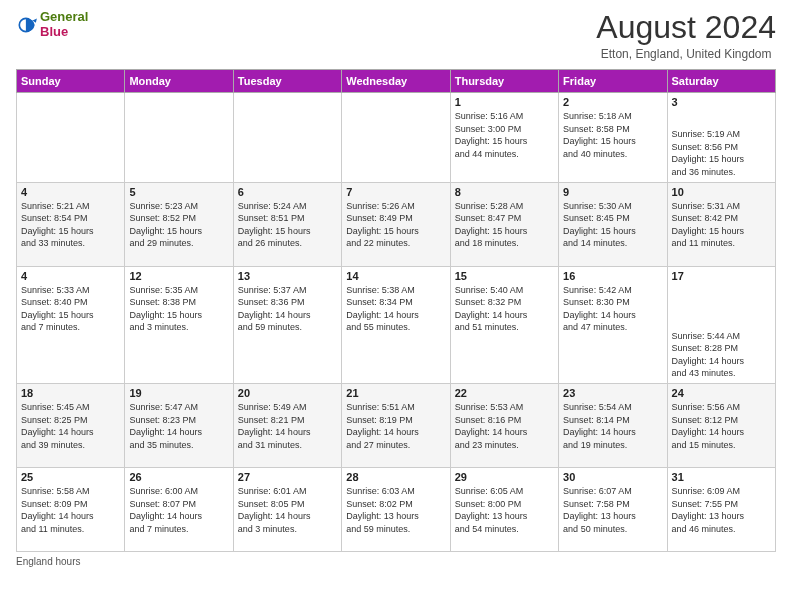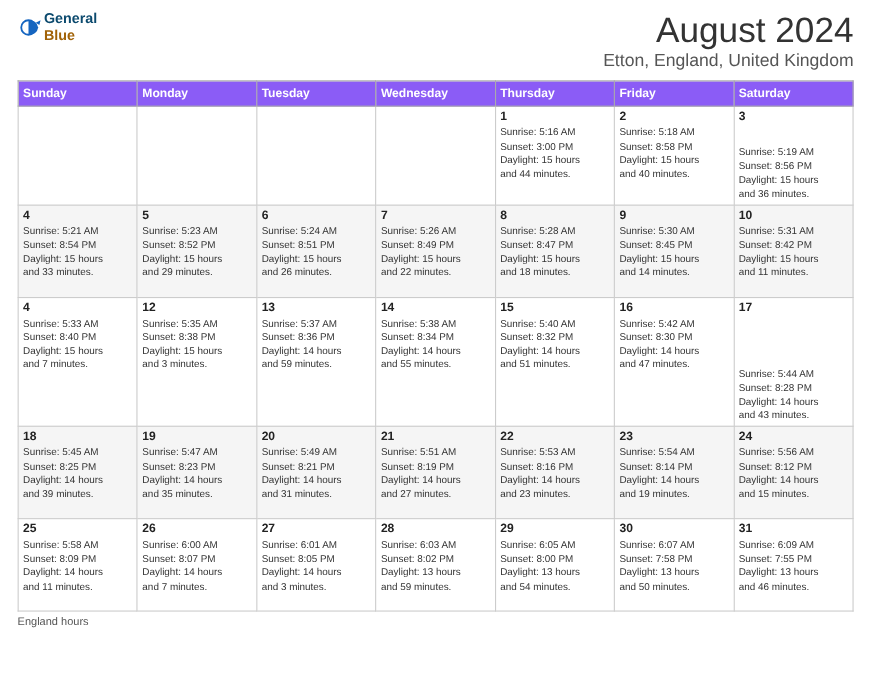--- a/index.html
+++ b/index.html
@@ -26,47 +26,48 @@
       align-items: center;
       gap: 2px;
     }
     .logo-text {
       font-size: 13px;
       font-weight: bold;
       color: #222;
       line-height: 1.15;
     }
     .logo-text span {
-      color: #0c4a6e;
+      color: #4d7c0f;
     }
     .logo-icon {
       width: 22px;
       height: 22px;
     }
     .title-block {
       text-align: right;
     }
     .month-title {
       font-size: 32px;
       font-weight: 300;
       color: #333;
       line-height: 1.1;
     }
     .location {
-      font-size: 16px;
+      font-size: 12px;
       color: #555;
       margin-top: 2px;
+      text-align: center;
     }
     table {
       width: 100%;
       border-collapse: collapse;
       table-layout: fixed;
     }
     thead tr th {
-      background-color: #8b5cf6;
+      background-color: #a21caf;
       color: #fff;
       font-size: 11px;
       font-weight: bold;
       padding: 5px 4px;
       text-align: left;
       border: 1px solid #aaa;
     }
     tbody tr td {
       vertical-align: top;
       border: 1px solid #ccc;
@@ -104,21 +105,21 @@
 <div class="page">
   <div class="header">
     <div class="logo">
       <svg class="logo-icon" viewBox="0 0 40 40" xmlns="http://www.w3.org/2000/svg">
         <circle cx="18" cy="20" r="12" fill="none" stroke="#1565c0" stroke-width="3"></circle>
         <path d="M18 8 Q32 8 34 20 Q32 32 18 32" fill="#1565c0"></path>
         <path d="M30 12 L38 8 L36 16 Z" fill="#1565c0"></path>
       </svg>
       <div class="logo-text">
         <div><span>General</span></div>
-        <div><span style="color:#a16207">Blue</span></div>
+        <div><span style="color:#be185d">Blue</span></div>
       </div>
     </div>
     <div class="title-block">
       <div class="month-title">August 2024</div>
       <div class="location">Etton, England, United Kingdom</div>
     </div>
   </div>
 
   <table>
     <thead>

